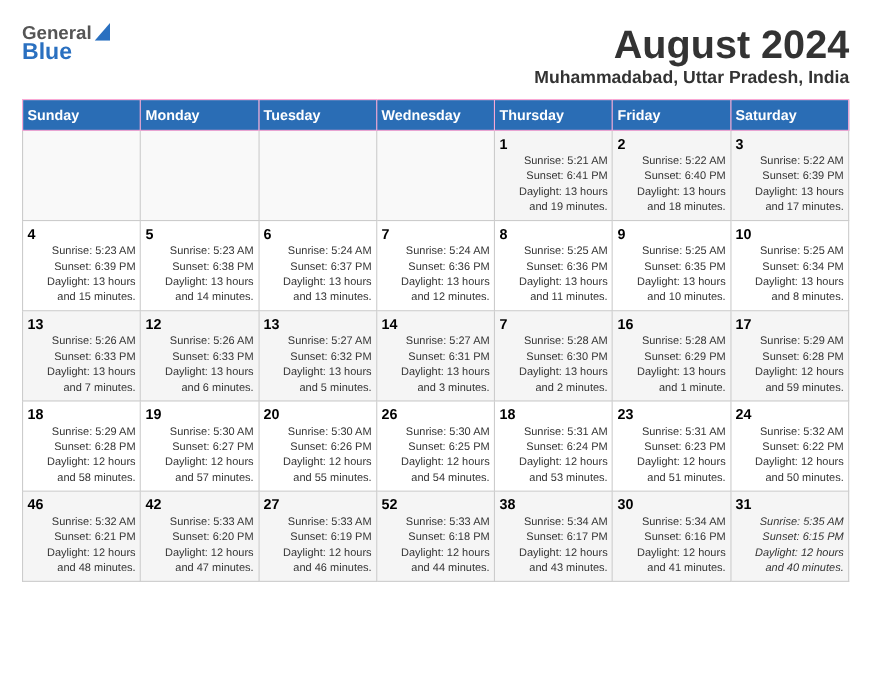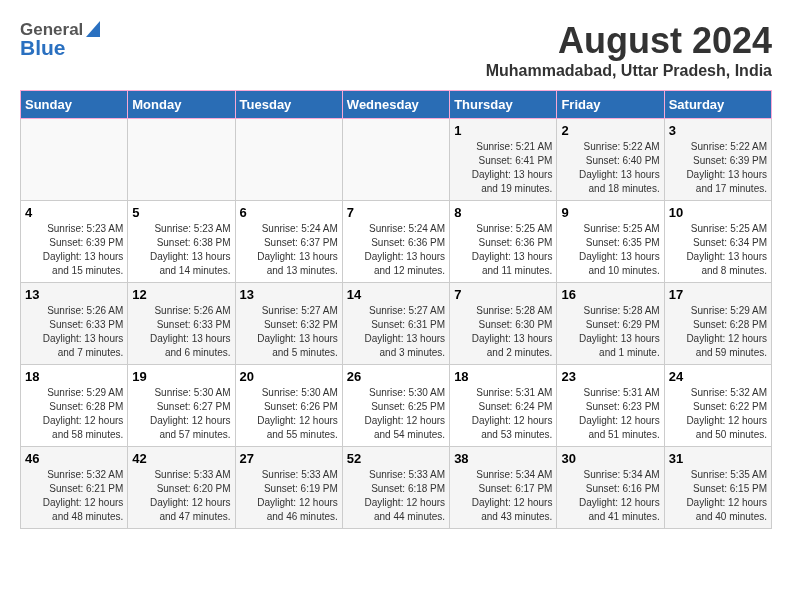--- a/index.html
+++ b/index.html
@@ -342,20 +342,20 @@
         </td>
         <td>
           <span class="day-number">30</span>
           <div class="day-info" style="white-space: pre-line;">Sunrise: 5:34 AM
 Sunset: 6:16 PM
 Daylight: 12 hours
 and 41 minutes.</div>
         </td>
         <td>
           <span class="day-number">31</span>
-          <div class="day-info" style="white-space: pre-line;">Sunrise: 5:35 AM
+          <div class="day-info" style="white-space: pre-line; font-style: italic;">Sunrise: 5:35 AM
 Sunset: 6:15 PM
 Daylight: 12 hours
 and 40 minutes.</div>
         </td>
       </tr>
     </tbody>
 </table>
 
 </body></html>

